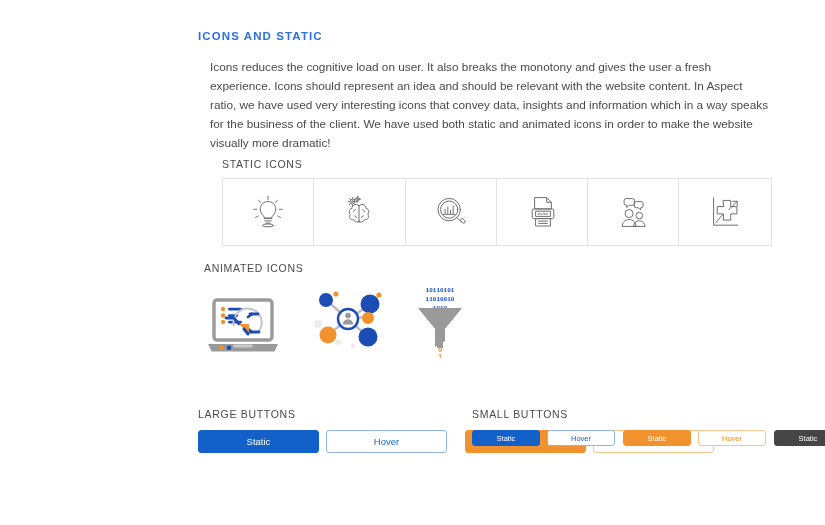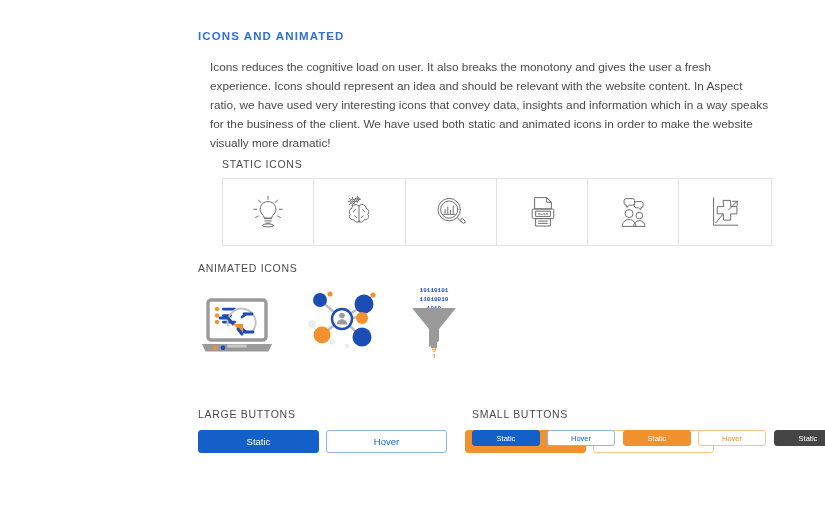--- a/index.html
+++ b/index.html
@@ -68,21 +68,21 @@
     border-right: 1px solid #e3e3e3;
     display: flex;
     align-items: center;
     justify-content: center;
     box-sizing: border-box;
   }
   .icon-cell:last-child { border-right: none; }
   .icon-cell svg { display: block; }
 
   
-  .animated-wrap { position: absolute; left: 198px; top: 262px; }
+  .animated-wrap { position: absolute; left: 204px; top: 262px; }
   .animated-row {
     display: flex;
     align-items: flex-end;
     gap: 22px;
     height: 80px;
     margin-top: 4px;
   }
   .anim-item { display: flex; align-items: flex-end; justify-content: center; }
 
   
@@ -129,21 +129,21 @@
     font-weight: bold;
     fill: #1a4fd6;
   }
 </style>
 </head>
 <body>
 
 <div class="page">
 
   <div class="content">
-    <h2 class="section-title">ICONS AND ANIMATED</h2>
+    <h2 class="section-title">ICONS AND STATIC</h2>
     <p class="intro">Icons reduces the cognitive load on user. It also breaks the monotony and gives the user a fresh experience. Icons should represent an idea and should be relevant with the website content. In Aspect ratio, we have used very interesting icons that convey data, insights and information which in a way speaks for the business of the client. We have used both static and animated icons in order to make the website visually more dramatic!</p>
   </div>
 
   <div class="static-wrap">
     <div class="label">STATIC ICONS</div>
 
     <div class="icon-grid">
 
       <div class="icon-cell">
         <span>

